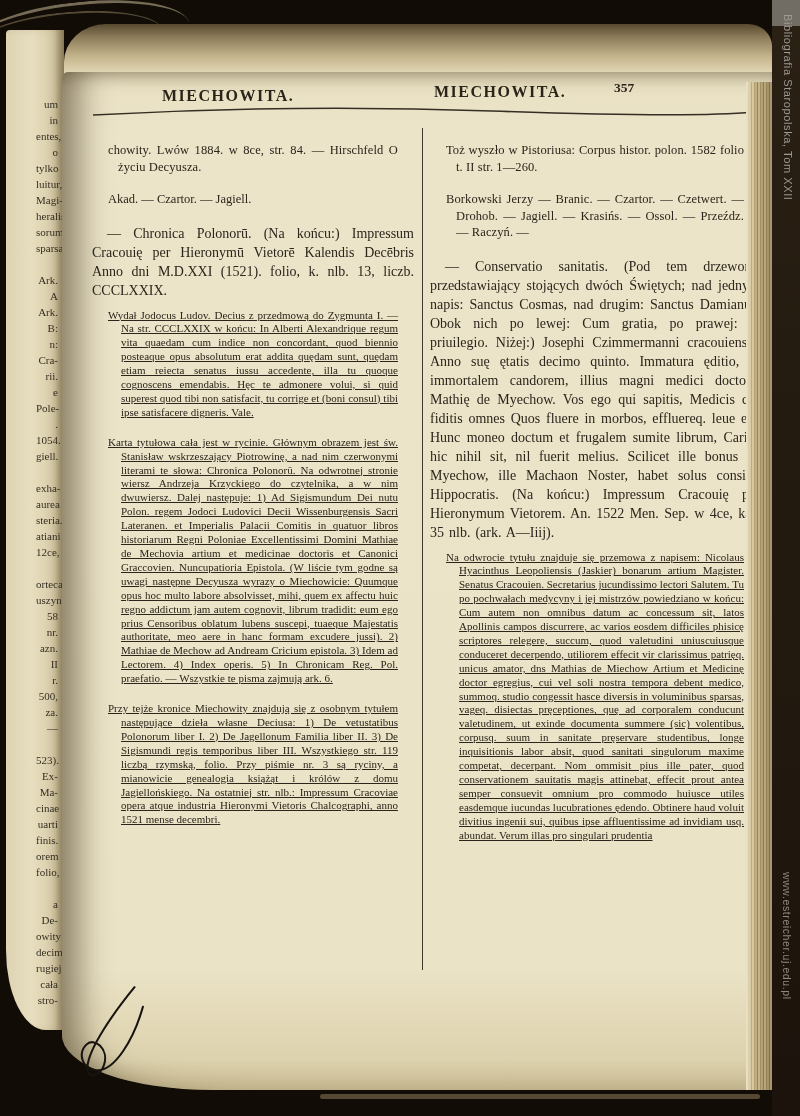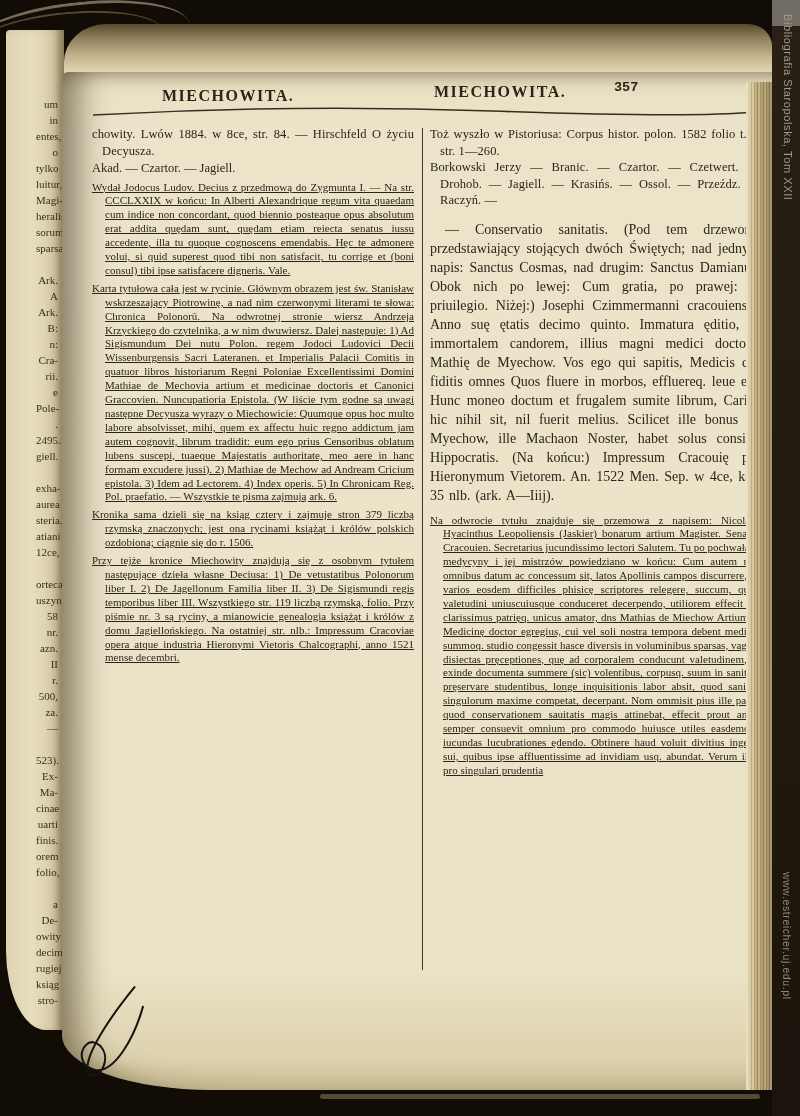--- a/index.html
+++ b/index.html
@@ -28,29 +28,29 @@
   .page{position:absolute;left:62px;top:72px;width:710px;height:1018px;
        background:linear-gradient(180deg,#e9e0c2 0%,#ece4c9 6%,#ebe3c6 88%,#ddd2ae 97%,#c9bb92 100%);
        border-radius:6px 0 0 0;border-bottom-left-radius:150px 55px;
        box-shadow:inset 34px 0 30px -16px rgba(56,42,20,.5), inset 0 14px 18px -12px rgba(90,75,45,.55);
        overflow:hidden;}
 
   .runhead{position:absolute;font-weight:700;font-size:16px;line-height:15px;
        letter-spacing:1.5px;color:#2a2419;}
   .runhead.lft{left:100px;top:16px;}
   .runhead.rgt{left:372px;top:12px;}
-  .pageno{position:absolute;left:552px;top:8px;font-weight:700;font-size:13.5px;color:#2a2419;font-family:Liberation Mono, monospace;}
+  .pageno{position:absolute;left:552px;top:8px;font-weight:700;font-size:13.5px;color:#2a2419;}
   .head-rule{position:absolute;left:30px;top:34px;}
 
   .cols{position:absolute;left:30px;top:54px;width:670px;}
   .col-l{position:absolute;left:0;top:0;width:322px;}
   .divider{position:absolute;left:330px;top:2px;width:1px;height:842px;background:#40382a;}
   .col-r{position:absolute;left:338px;top:0;width:330px;}
 
-  p{margin:0;color:#2b251c;text-align:justify;}
+  p{margin:16px;color:#2b251c;text-align:justify;}
   .bib{font-size:12.5px;line-height:16.5px;letter-spacing:.1px;}
   .refs-center{text-align:left;margin-top:1px;font-size:12.5px;line-height:16.5px;}
   .entry{font-size:14px;line-height:19px;text-indent:15px;margin:11px 0 9px;word-spacing:1.5px;}
   .note{font-size:11px;line-height:13.9px;margin-top:4px;text-decoration:underline;}
   .hang{padding-left:13px;text-indent:-13px;}
   .hang2{padding-left:10px;text-indent:-10px;}
 
   
   .fore-edge{position:absolute;right:0;top:10px;width:26px;height:100%;
        background:repeating-linear-gradient(90deg,#d2c092 0 2px,#b09a68 2px 3px,#c4b184 3px 5px,#9d8858 5px 6px);}
@@ -88,21 +88,21 @@
         <div class="frag-line">Magi-</div>
         <div class="frag-line">heralis</div>
         <div class="frag-line">sorum.</div>
         <div class="frag-line">sparsas.</div>
         <div class="frag-line"></div>
         <div class="frag-line">Ark. A</div>
         <div class="frag-line">Ark. B:</div>
         <div class="frag-line">n: Cra-</div>
         <div class="frag-line">rii.</div>
         <div class="frag-line">e Pole-</div>
-        <div class="frag-line">. 2495.</div>
+        <div class="frag-line">. 1054.</div>
         <div class="frag-line">giell.</div>
         <div class="frag-line"></div>
         <div class="frag-line">exha-</div>
         <div class="frag-line">aurea</div>
         <div class="frag-line">steria.</div>
         <div class="frag-line">atiani</div>
         <div class="frag-line">12ce,</div>
         <div class="frag-line"></div>
         <div class="frag-line">orteca</div>
         <div class="frag-line">uszyny</div>
@@ -117,21 +117,21 @@
         <div class="frag-line">cinae</div>
         <div class="frag-line">uarti</div>
         <div class="frag-line">finis.</div>
         <div class="frag-line">orem</div>
         <div class="frag-line">folio,</div>
         <div class="frag-line"></div>
         <div class="frag-line">a De-</div>
         <div class="frag-line">owity</div>
         <div class="frag-line">decimo,</div>
         <div class="frag-line">rugiej</div>
-        <div class="frag-line">ksiąg</div>
+        <div class="frag-line">cała</div>
         <div class="frag-line">stro-</div>
         <div class="frag-line"></div>
         <div class="frag-line">ą pó-</div>
         <div class="frag-line">347</div>
         <div class="frag-line">t zu-</div>
         <div class="frag-line">tylko</div>
         <div class="frag-line">mię-</div>
         <div class="frag-line">zna-</div>
         <div class="frag-line">pano-</div>
         <div class="frag-line">ob-</div>
@@ -147,23 +147,23 @@
     <div class="pageno">357</div>
 
     <svg class="head-rule" width="662" height="14" viewBox="0 0 662 14">
       <path d="M1,9 Q 200,-2 400,5 T 661,6" stroke="#342e24" stroke-width="1.6" fill="none"></path>
     </svg>
 
     <div class="cols">
       <div class="col-l">
         <p class="bib hang2">chowity. Lwów 1884. w 8ce, str. 84. — Hirschfeld O życiu Decyusza.</p>
         <p class="refs-center">Akad. — Czartor. — Jagiell.</p>
+        <p class="entry">— Chronica Polonorū. (Na końcu:) Impressum Cracouię per Hieronymū Vietorē Kalendis Decēbris Anno dni M.D.XXI (1521). folio, k. nlb. 13, liczb. CCCLXXIX.</p>
         <p class="note hang">Wydał Jodocus Ludov. Decius z przedmową do Zygmunta I. — Na str. CCCLXXIX w końcu: In Alberti Alexandrique regum vita quaedam cum indice non concordant, quod biennio posteaque opus absolutum erat addita quędam sunt, quędam etiam reiecta senatus iussu accedente, illa tu quoque cognoscens emendabis. Hęc te admonere volui, si quid superest quod tibi non satisfacit, tu corrige et (boni consul) tibi ipse satisfacere digneris. Vale.</p>
         <p class="note hang">Karta tytułowa cała jest w rycinie. Głównym obrazem jest św. Stanisław wskrzeszający Piotrowinę, a nad nim czerwonymi literami te słowa: Chronica Polonorū. Na odwrotnej stronie wiersz Andrzeja Krzyckiego do czytelnika, a w nim dwuwiersz. Dalej następuje: 1) Ad Sigismundum Dei nutu Polon. regem Jodoci Ludovici Decii Wissenburgensis Sacri Lateranen. et Imperialis Palacii Comitis in quatuor libros historiarum Regni Poloniae Excellentissimi Domini Mathiae de Mechovia artium et medicinae doctoris et Canonici Graccovien. Nuncupatioria Epistola. (W liście tym godne są uwagi następne Decyusza wyrazy o Miechowicie: Quumque opus hoc multo labore absolvisset, mihi, quem ex affectu huic regno addictum jam autem cognovit, librum tradidit: eum ego prius Censoribus oblatum lubens suscepi, tuaeque Majestatis authoritate, meo aere in hanc formam excudere jussi). 2) Mathiae de Mechow ad Andream Cricium epistola. 3) Idem ad Lectorem. 4) Index operis. 5) In Chronicam Reg. Pol. praefatio. — Wszystkie te pisma zajmują ark. 6.</p>
-        <p class="note hang">Kronika sama dzieli się na ksiąg cztery i zajmuje stron 379 liczbą rzymską znaczonych; jest ona rycinami książąt i królów polskich ozdobiona; ciągnie się do r. 1506.</p>
         <p class="note hang">Przy tejże kronice Miechowity znajdują się z osobnym tytułem następujące dzieła własne Deciusa: 1) De vetustatibus Polonorum liber I. 2) De Jagellonum Familia liber II. 3) De Sigismundi regis temporibus liber III. Wszystkiego str. 119 liczbą rzymską, folio. Przy piśmie nr. 3 są ryciny, a mianowicie genealogia książąt i królów z domu Jagiellońskiego. Na ostatniej str. nlb.: Impressum Cracoviae opera atque industria Hieronymi Vietoris Chalcographi, anno 1521 mense decembri.</p>
       </div>
 
       <div class="divider"></div>
 
       <div class="col-r">
         <p class="bib hang2">Toż wyszło w Pistoriusa: Corpus histor. polon. 1582 folio t. II str. 1—260.</p>
         <p class="bib hang2">Borkowski Jerzy — Branic. — Czartor. — Czetwert. — Drohob. — Jagiell. — Krasińs. — Ossol. — Przeźdz. — Raczyń. —</p>
         <p class="entry">— Conservatio sanitatis. (Pod tem drzeworyt przedstawiający stojących dwóch Świętych; nad jednym napis: Sanctus Cosmas, nad drugim: Sanctus Damianus. Obok nich po lewej: Cum gratia, po prawej: et priuilegio. Niżej:) Josephi Czimmermanni cracouiensis. Anno suę ętatis decimo quinto. Immatura ęditio, in immortalem candorem, illius magni medici doctoris Mathię de Myechow. Vos ego qui sapitis, Medicis qui fiditis omnes Quos fluere in morbos, effluereq. leue est. Hunc moneo doctum et frugalem sumite librum, Carius hic nihil sit, nil fuerit melius. Scilicet ille bonus de Myechow, ille Machaon Noster, habet solus consilia Hippocratis. (Na końcu:) Impressum Cracouię per Hieronymum Vietorem. An. 1522 Men. Sep. w 4ce, kart 35 nlb. (ark. A—Iiij).</p>
         <p class="note hang">Na odwrocie tytułu znajduje się przemowa z napisem: Nicolaus Hyacinthus Leopoliensis (Jaskier) bonarum artium Magister. Senatus Cracouien. Secretarius jucundissimo lectori Salutem. Tu po pochwałach medycyny i jej mistrzów powiedziano w końcu: Cum autem non omnibus datum ac concessum sit, latos Apollinis campos discurrere, ac varios eosdem difficiles phisicę scriptores relegere, succum, quod valetudini uniuscuiusque conduceret decerpendo, utiliorem effecit vir clarissimus patrięq. unicus amator, dns Mathias de Miechow Artium et Medicinę doctor egregius, cui vel soli nostra tempora debent medico, summoq. studio congessit hasce diversis in voluminibus sparsas, vageq. disiectas pręceptiones, quę ad corporalem conducunt valetudinem, ut exinde documenta summere (sic) volentibus, corpusq. suum in sanitate pręservare studentibus, longe inquisitionis labor absit, quod sanitati singulorum maxime competat, decerpant. Nom ommisit pius ille pater, quod conservationem sauitatis magis attinebat, effecit prout antea semper consuevit omnium pro commodo huiusce utiles easdemque iucundas lucubrationes ędendo. Obtinere haud voluit divitius ingenii sui, quibus ipse affluentissime ad invidiam usq. abundat. Verum illas pro singulari prudentia</p>

